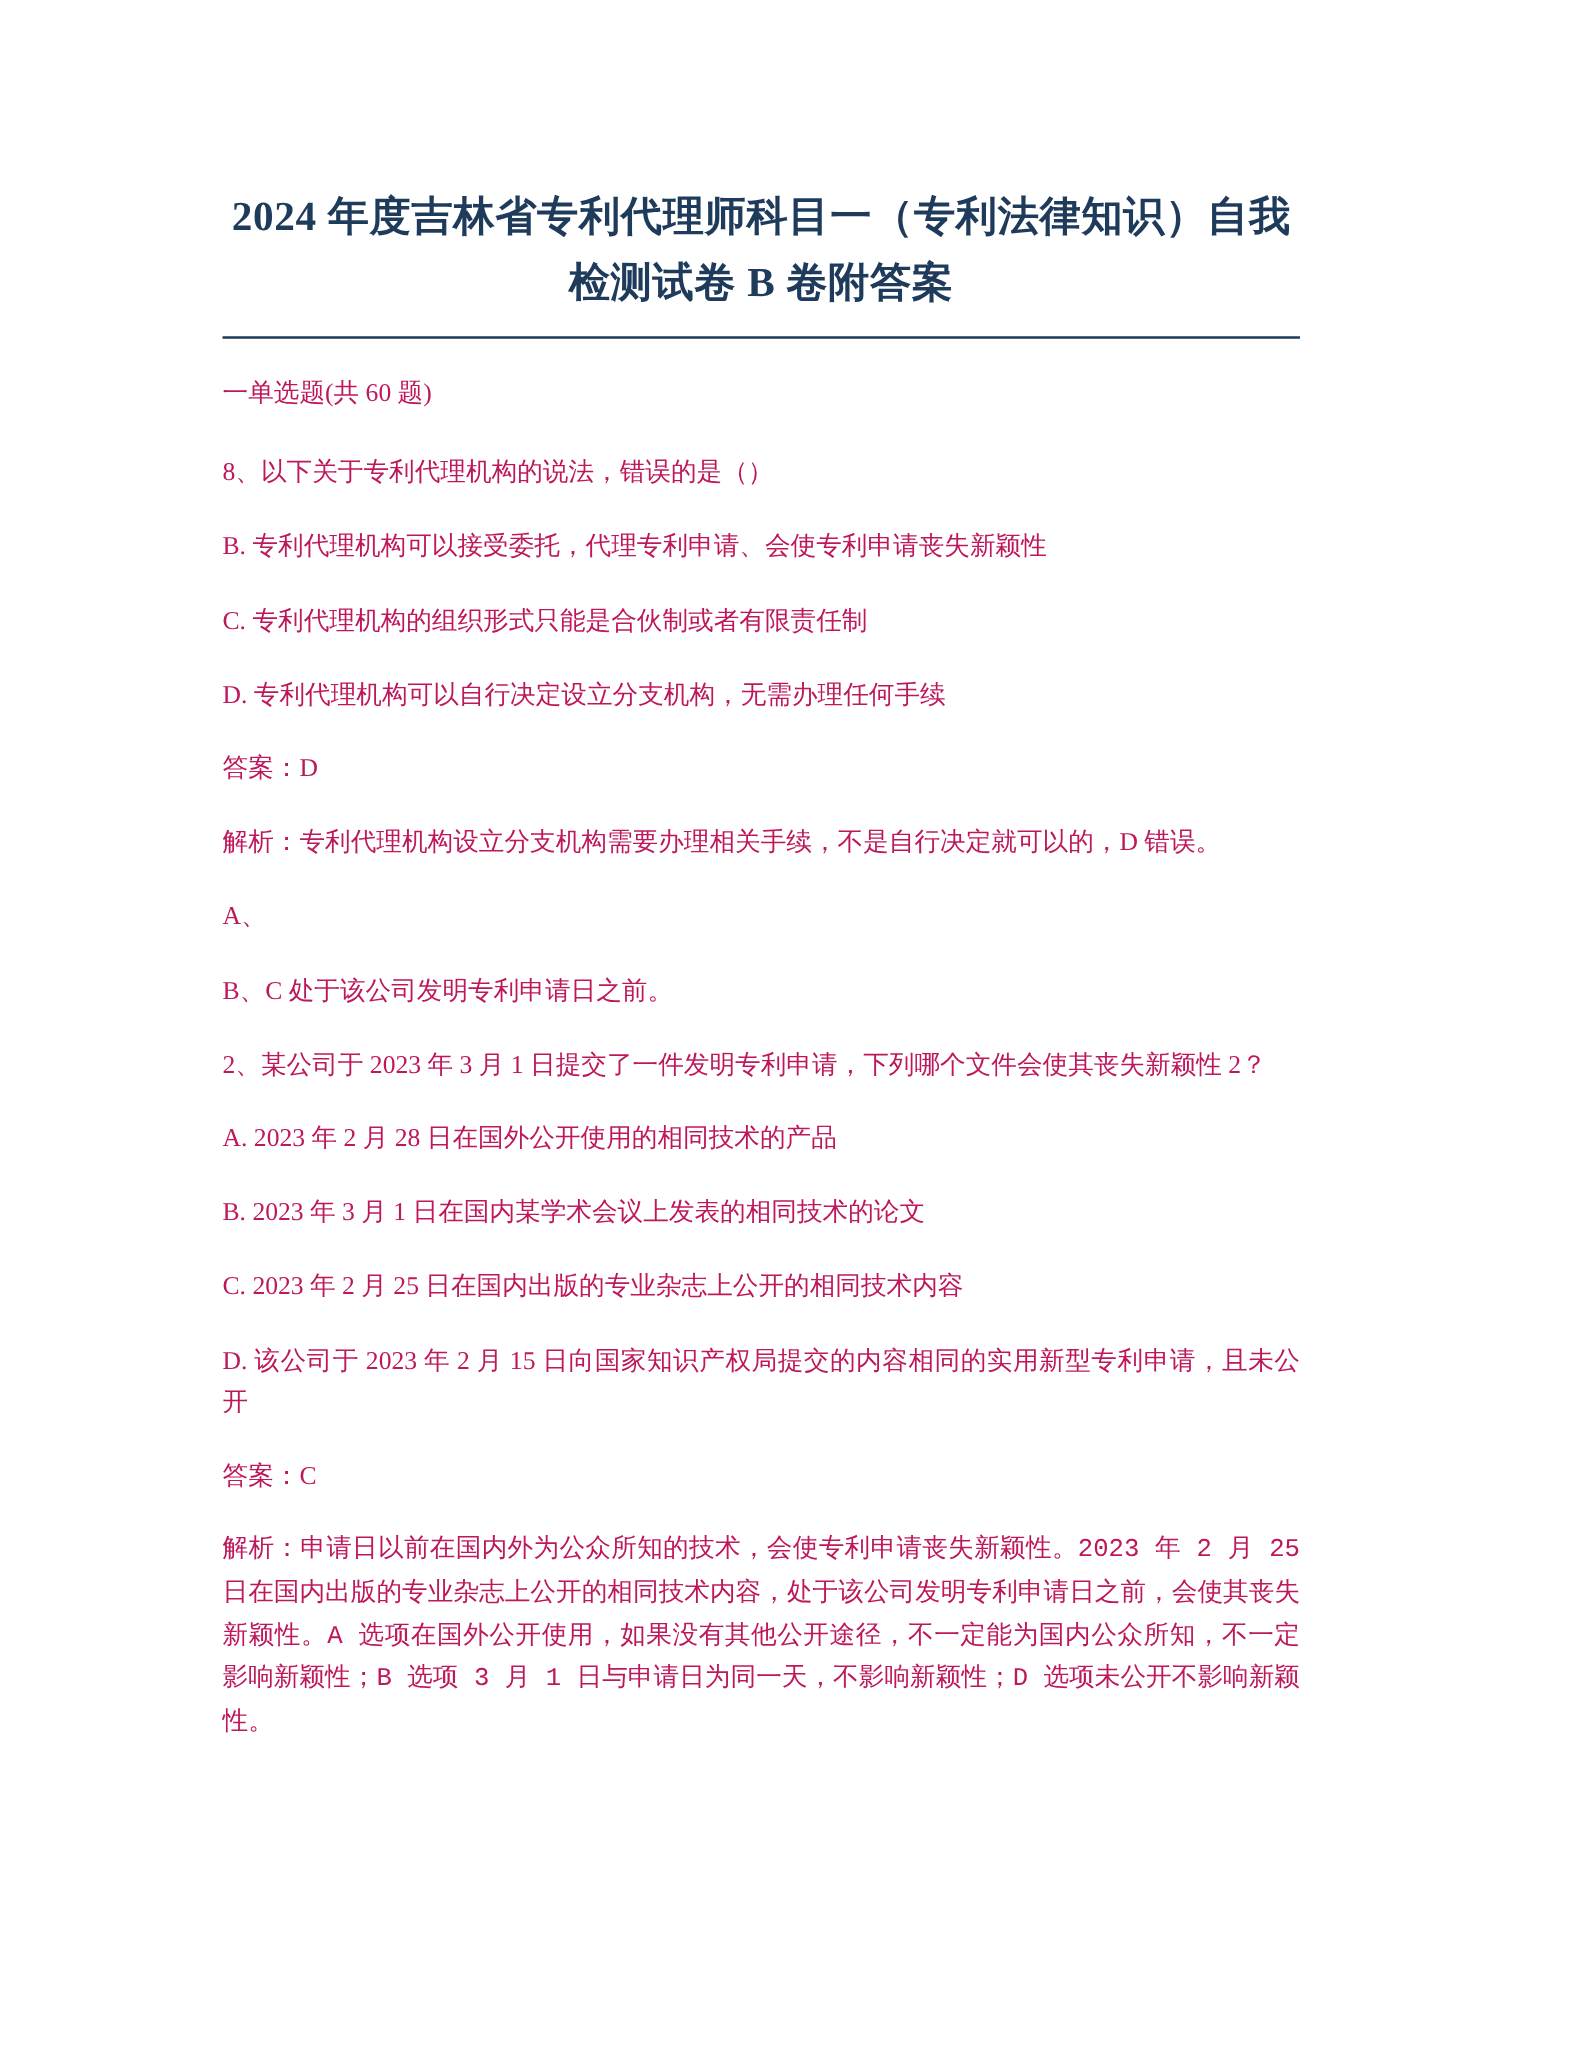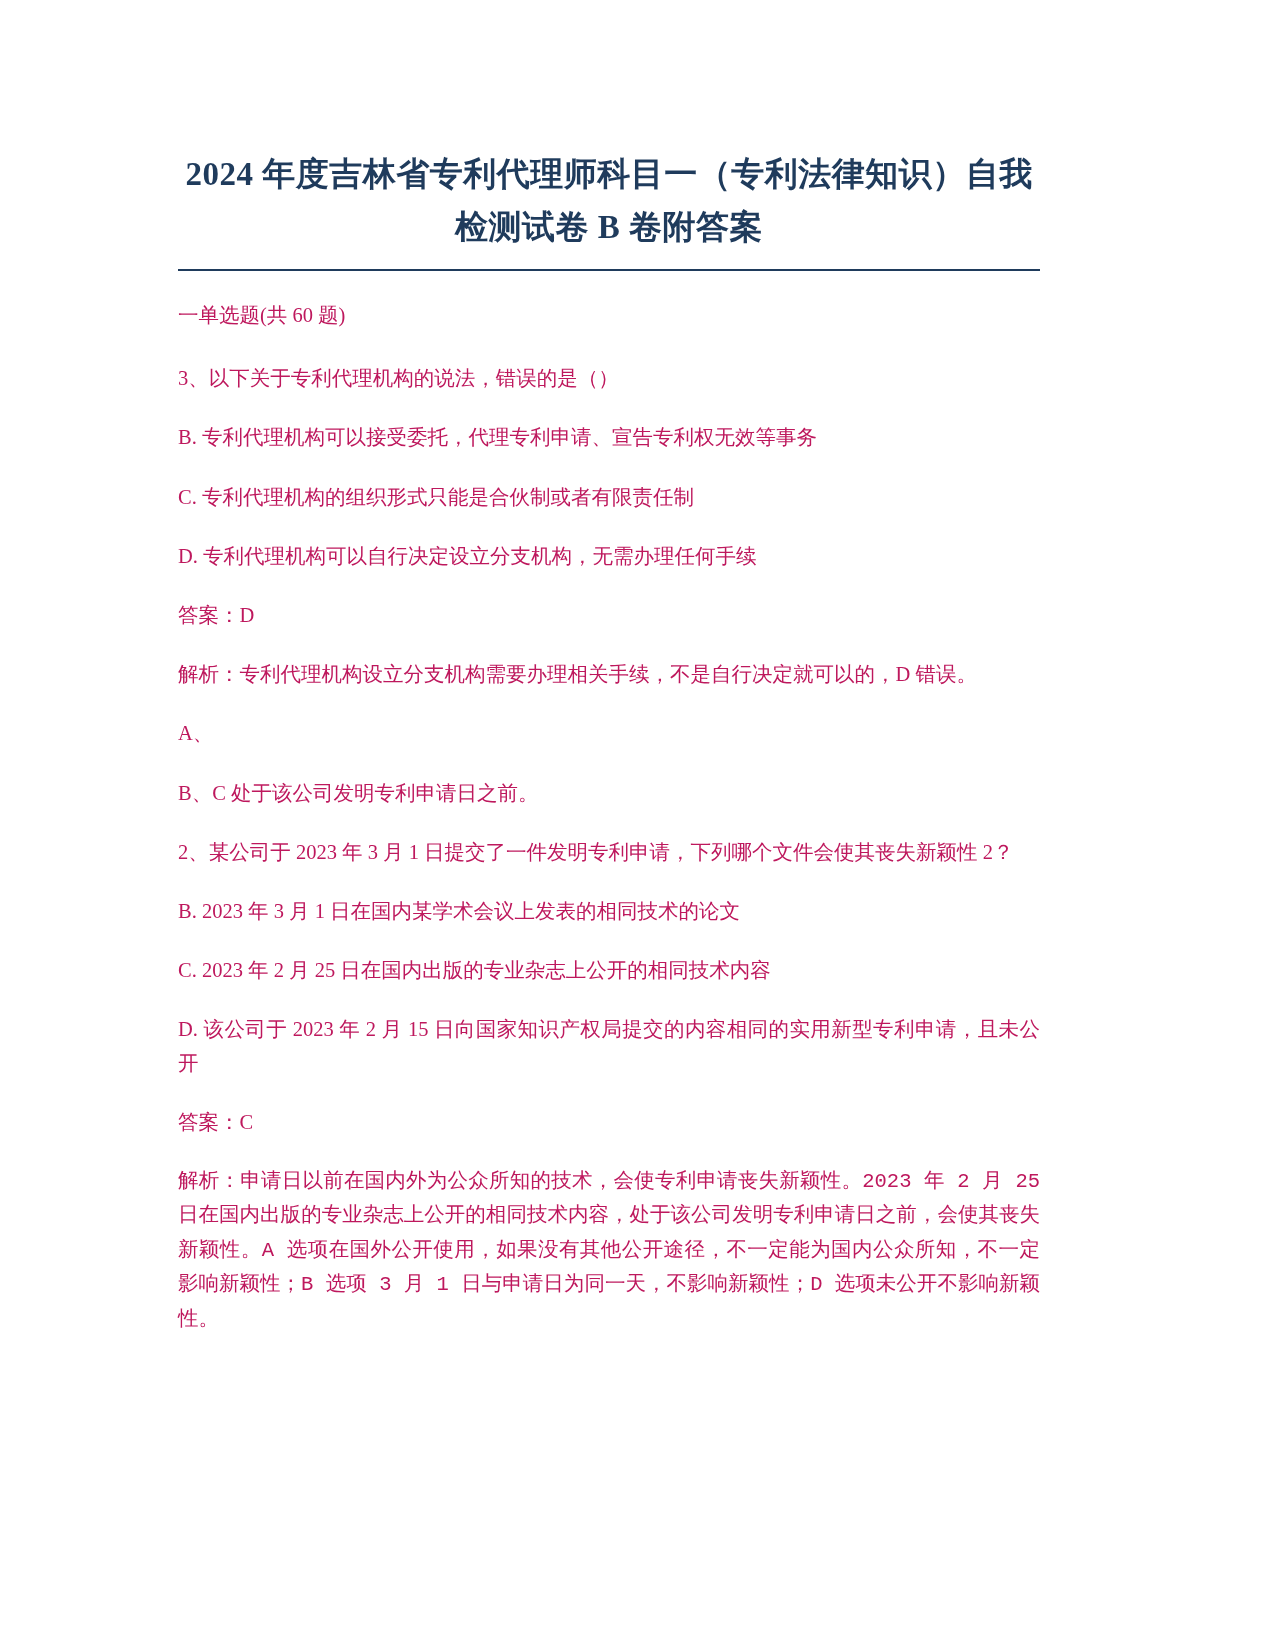--- a/index.html
+++ b/index.html
@@ -73,39 +73,40 @@
   <div class="content">
 
     <h1 class="doc-title">2024 年度吉林省专利代理师科目一（专利法律知识）自我检测试卷 B 卷附答案</h1>
 
     <hr class="title-rule">
 
     <div class="body-block">
 
       <p class="line section-head">一单选题(共 60 题)</p>
 
-      <p class="line">3、以下关于专利代理机构的说法，错误的是（）</p>
+      <p class="line">8、以下关于专利代理机构的说法，错误的是（）</p>
 
 
-      <p class="line">B. 专利代理机构可以接受委托，代理专利申请、宣告专利权无效等事务</p>
+      <p class="line">B. 专利代理机构可以接受委托，代理专利申请、会使专利申请丧失新颖性</p>
 
       <p class="line">C. 专利代理机构的组织形式只能是合伙制或者有限责任制</p>
 
       <p class="line">D. 专利代理机构可以自行决定设立分支机构，无需办理任何手续</p>
 
       <p class="line">答案：D</p>
 
       <p class="line">解析：专利代理机构设立分支机构需要办理相关手续，不是自行决定就可以的，D 错误。</p>
 
       <p class="line">A、</p>
 
       <p class="line">B、C 处于该公司发明专利申请日之前。</p>
 
       <p class="line">2、某公司于 2023 年 3 月 1 日提交了一件发明专利申请，下列哪个文件会使其丧失新颖性 2？</p>
 
+      <p class="line">A. 2023 年 2 月 28 日在国外公开使用的相同技术的产品</p>
 
       <p class="line">B. 2023 年 3 月 1 日在国内某学术会议上发表的相同技术的论文</p>
 
       <p class="line">C. 2023 年 2 月 25 日在国内出版的专业杂志上公开的相同技术内容</p>
 
       <p class="line">D. 该公司于 2023 年 2 月 15 日向国家知识产权局提交的内容相同的实用新型专利申请，且未公开</p>
 
       <p class="line">答案：C</p>
 
       <p class="line explain">解析：申请日以前在国内外为公众所知的技术，会使专利申请丧失新颖性。2023 年 2 月 25 日在国内出版的专业杂志上公开的相同技术内容，处于该公司发明专利申请日之前，会使其丧失新颖性。A 选项在国外公开使用，如果没有其他公开途径，不一定能为国内公众所知，不一定影响新颖性；B 选项 3 月 1 日与申请日为同一天，不影响新颖性；D 选项未公开不影响新颖性。</p>

